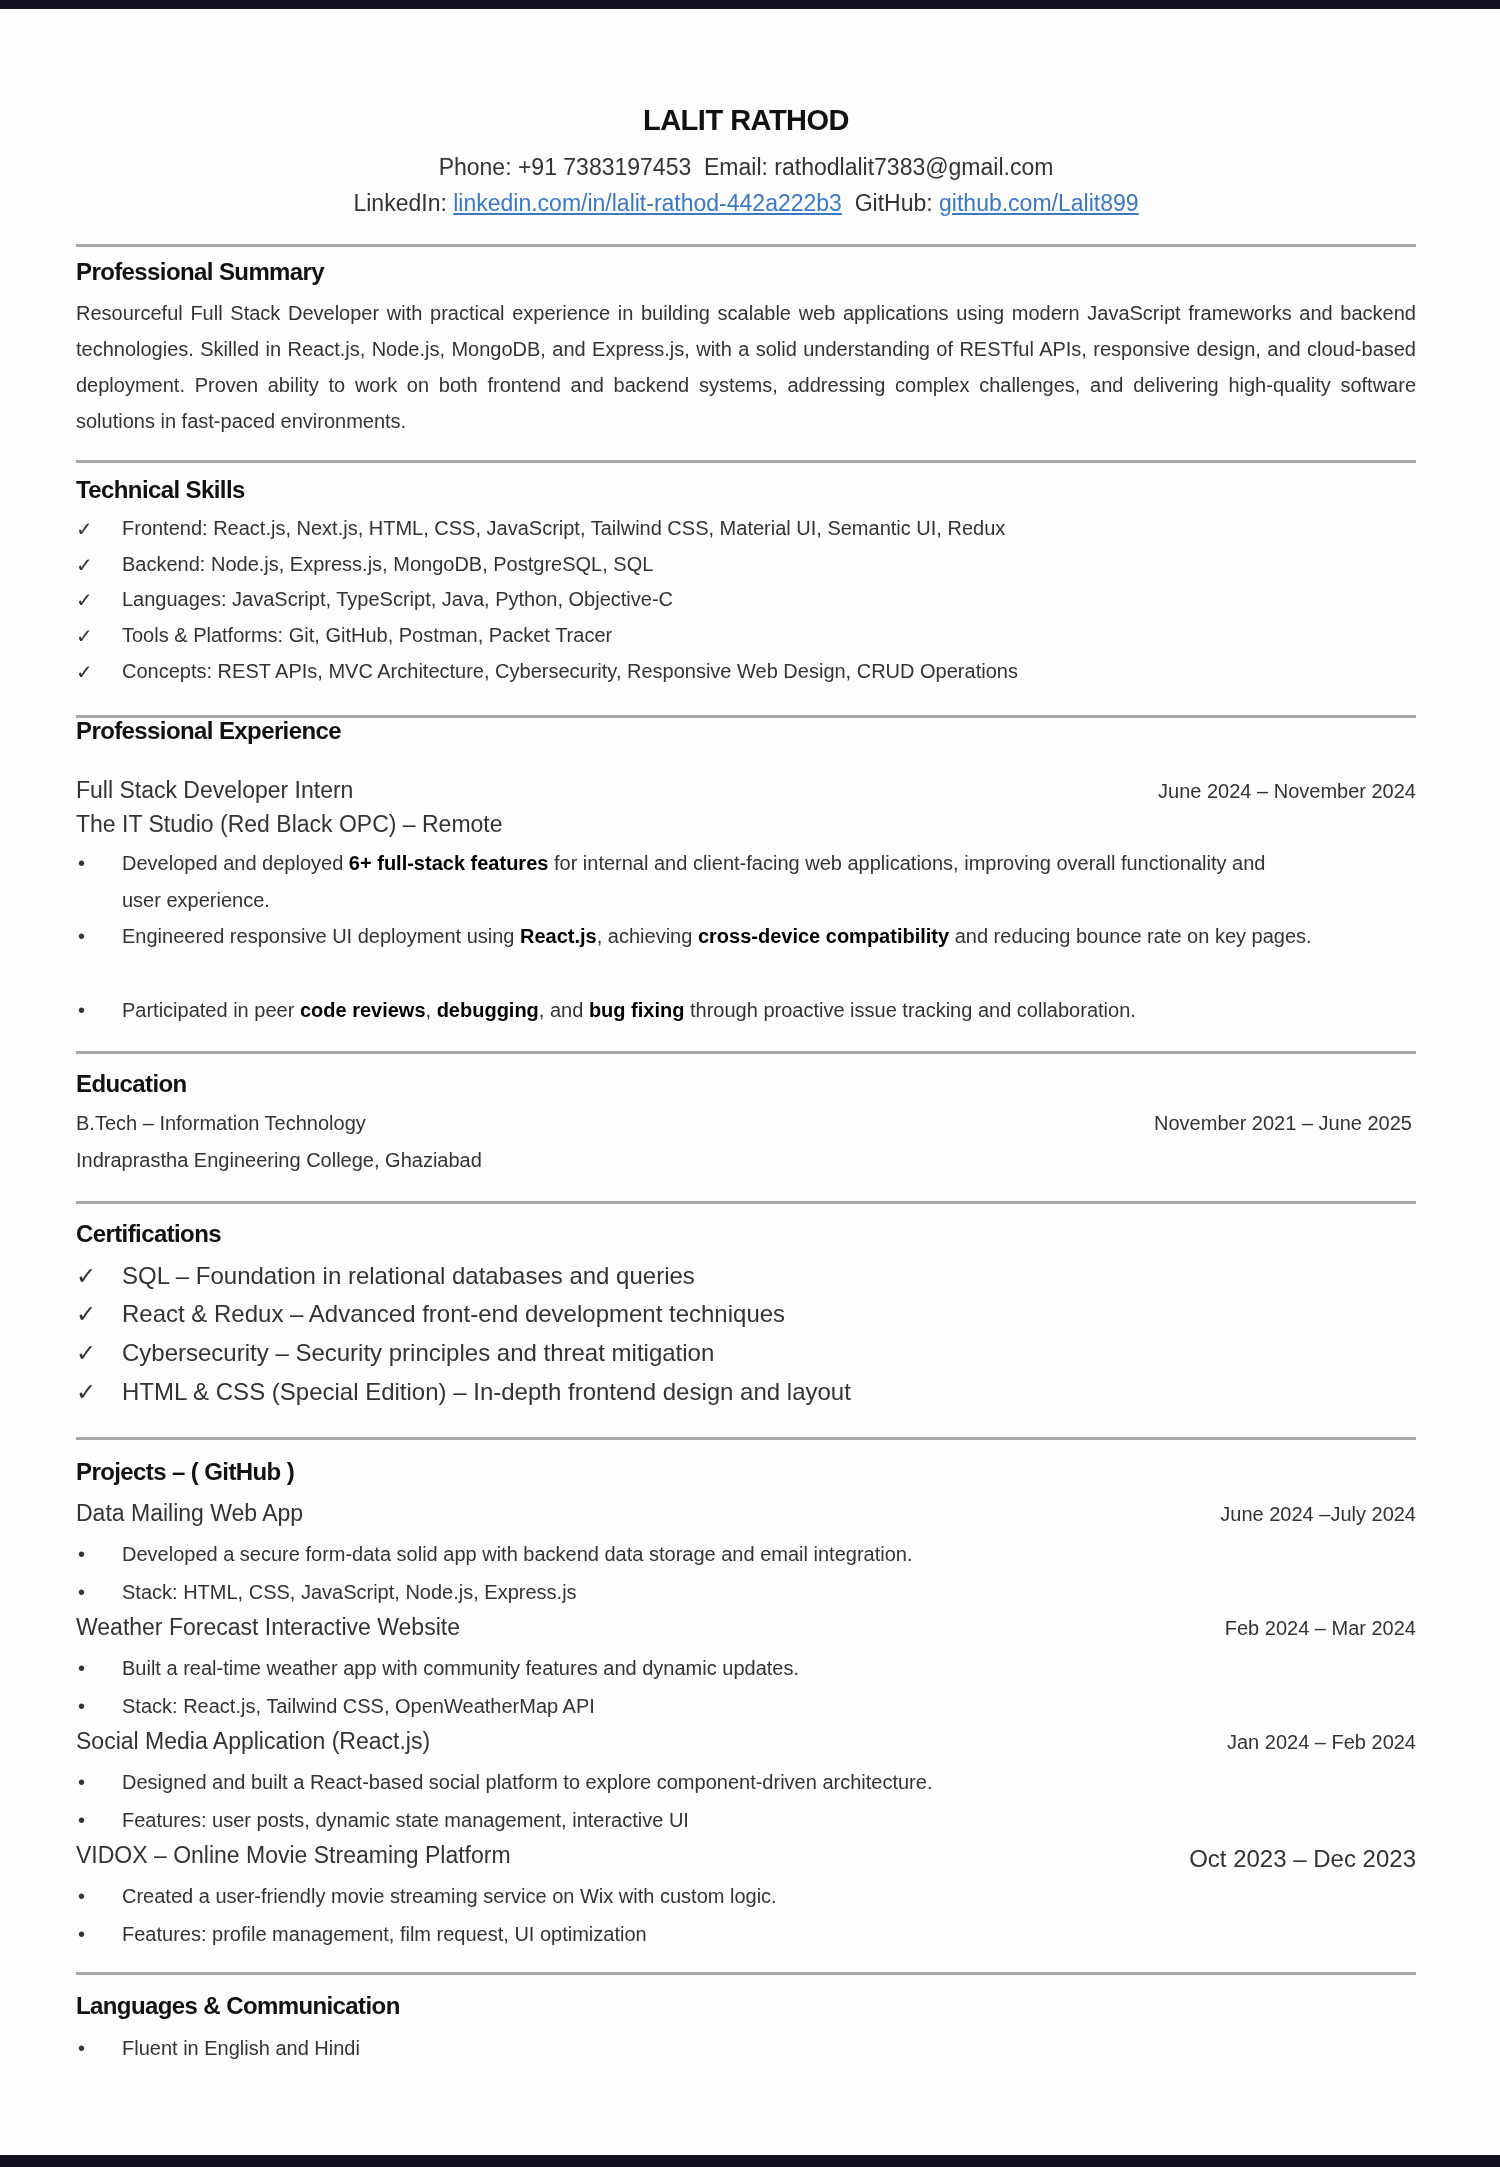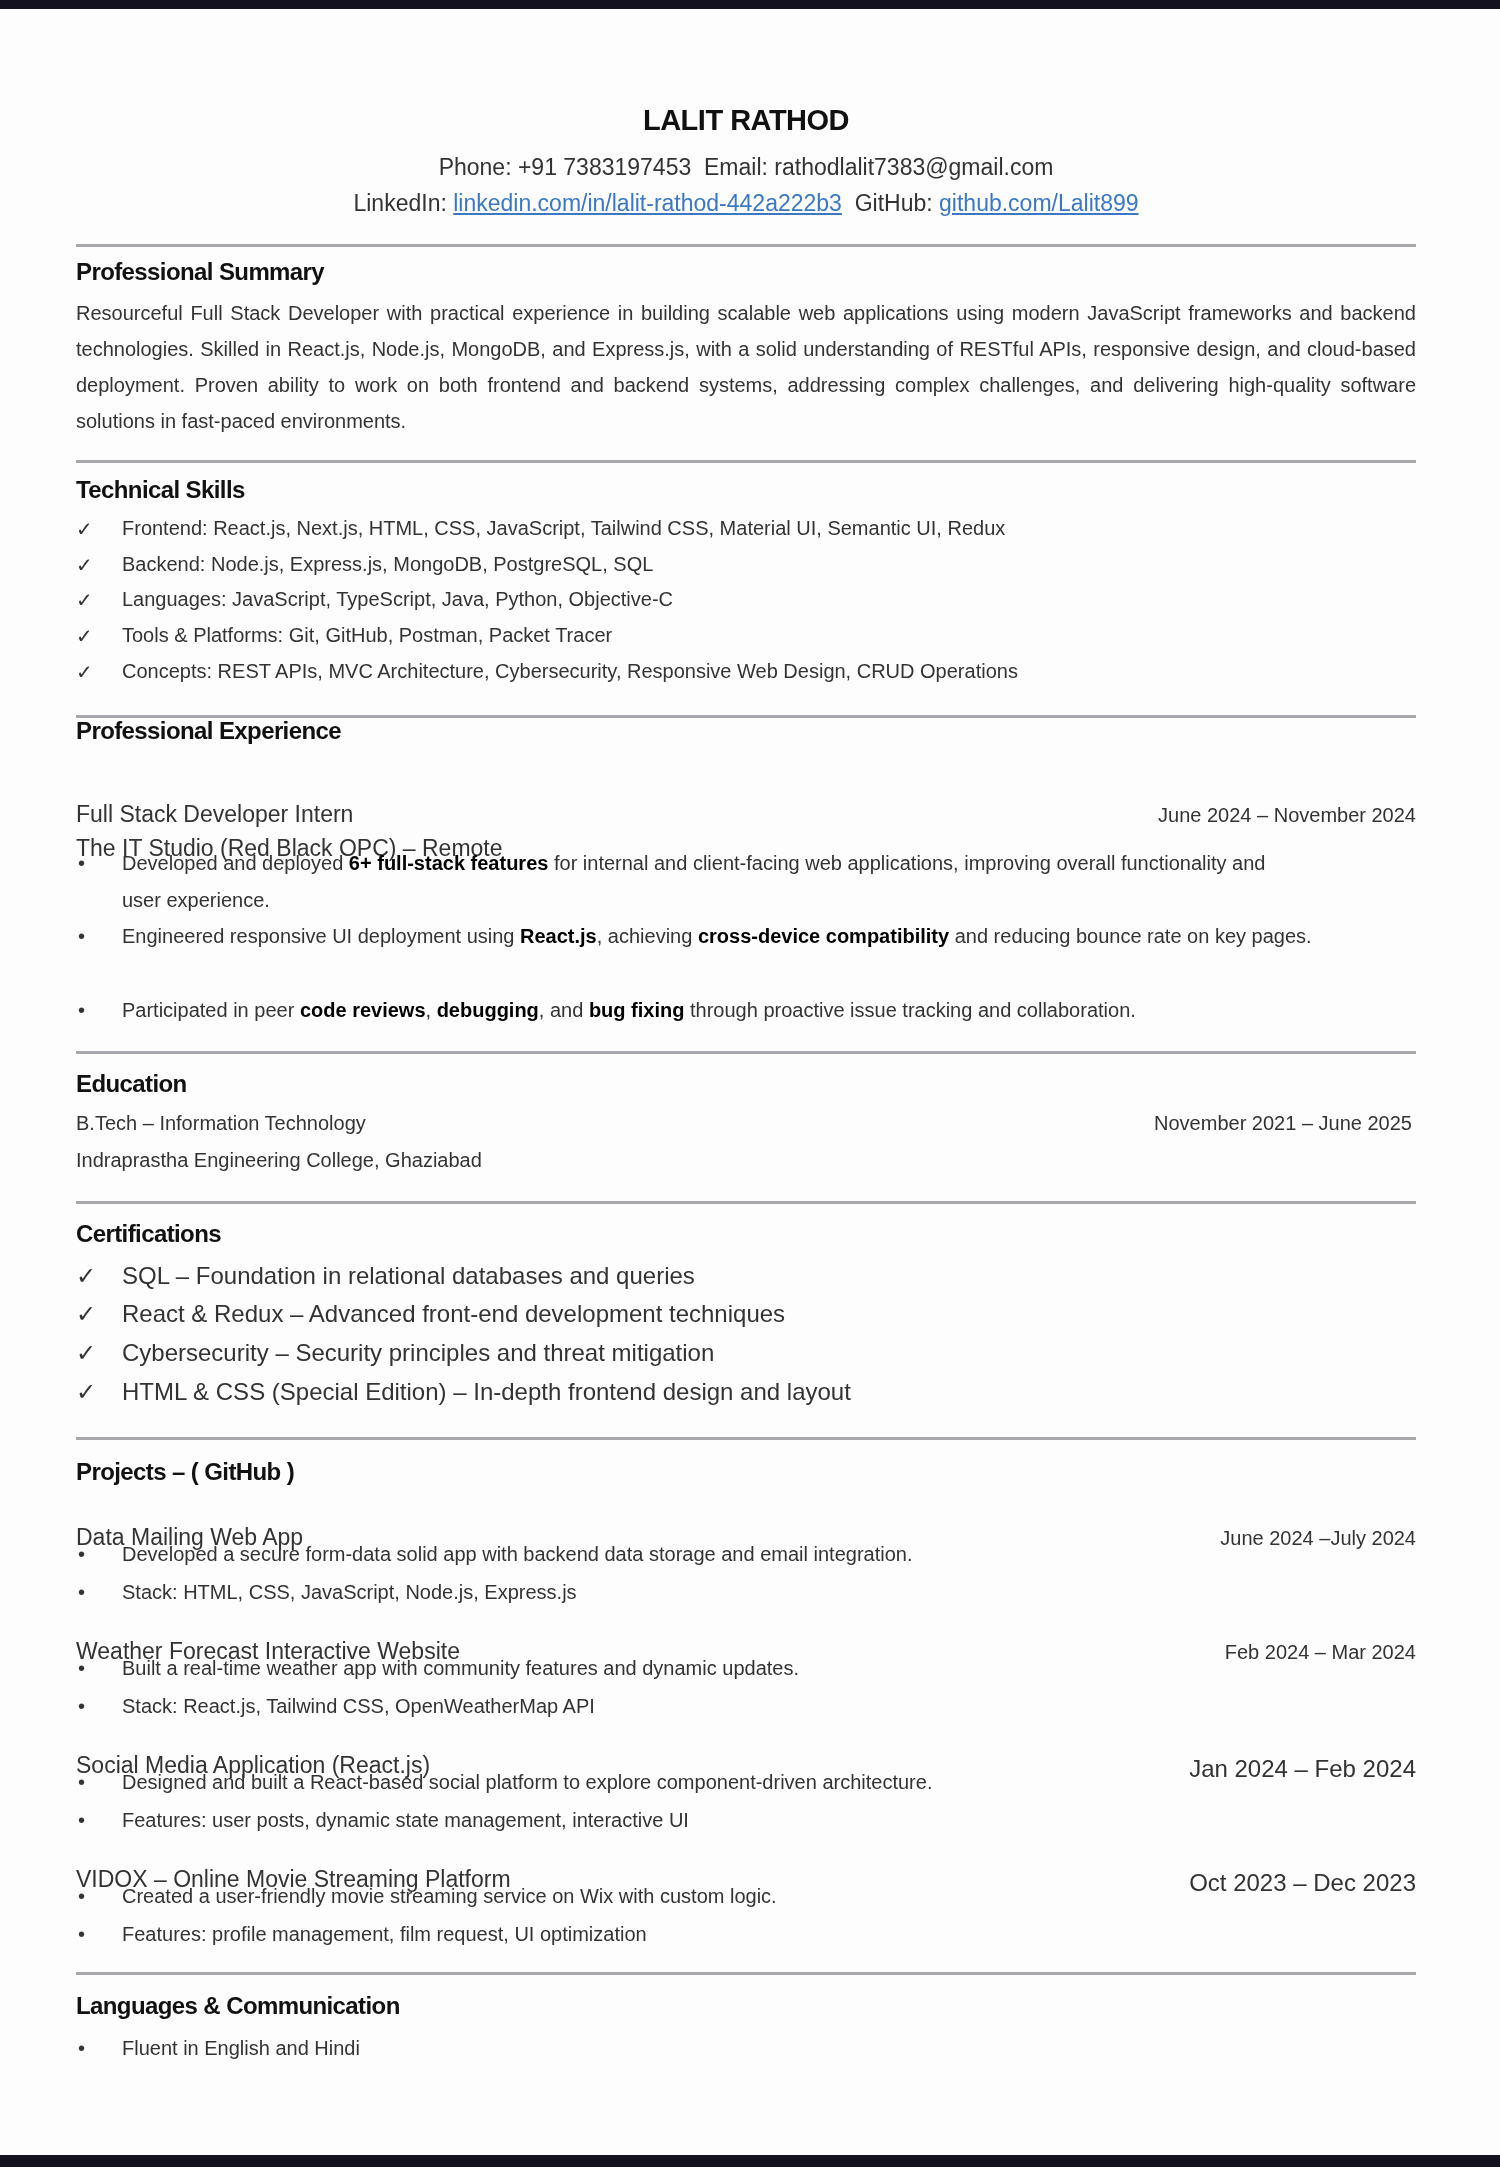--- a/index.html
+++ b/index.html
@@ -21,21 +21,21 @@
   .contact.l2 { top: 190px; }
   .contact a { color: #3b78c4; text-decoration: underline; }
   .rule { position: absolute; left: 0; width: 1340px; height: 3px; background: #a8a8ac; }
   .sec-title { position: absolute; left: 0; font-size: 24px; font-weight: bold; color: #111; letter-spacing: -0.6px; }
   .para {
     position: absolute; left: 0; width: 1340px; font-size: 20px; line-height: 36px;
     text-align: justify; color: #333;
   }
   .row { position: absolute; left: 0; width: 1340px; font-size: 20px; color: #333; white-space: nowrap; }
   .row .right { position: absolute; right: 0; top: 0; }
-  .row.big { font-size: 23px; margin-top: 24px; }
+  .row.big { font-size: 23px; }
   .chk-row { position: absolute; left: 0; font-size: 20px; color: #333; white-space: nowrap; }
   .chk-row .chk { position: absolute; left: 0; top: 0; }
   .chk-row .txt { position: absolute; left: 46px; top: 0; }
   .chk-row.big { font-size: 24px; }
   .bul-row { position: absolute; left: 0; width: 1340px; font-size: 20px; color: #333; line-height: 37px; }
   .bul-row .dot { position: absolute; left: 2px; top: 0; font-size: 20px; }
   .bul-row .txt { margin-left: 46px; display: block; }
   b { color: #000000; }
 </style>
 </head>
@@ -153,21 +153,21 @@
       </div>
       <div class="row big" style="top: 1614px;"><span>Weather Forecast Interactive Website</span><span class="right" style="font-size: 20px; top: 3px;">Feb 2024 – Mar 2024</span></div>
       <div class="bul-row" style="top: 1650px;">
         <span class="dot">•</span>
         <span class="txt">Built a real-time weather app with community features and dynamic updates.</span>
       </div>
       <div class="bul-row" style="top: 1688px;">
         <span class="dot">•</span>
         <span class="txt">Stack: React.js, Tailwind CSS, OpenWeatherMap API</span>
       </div>
-      <div class="row big" style="top: 1728px;"><span>Social Media Application (React.js)</span><span class="right" style="font-size: 24px; top: 3px;">Jan 2024 – Feb 2024</span></div>
+      <div class="row big" style="top: 1728px;"><span>Social Media Application (React.js)</span><span class="right" style="font-size: 20px; top: 3px;">Jan 2024 – Feb 2024</span></div>
       <div class="bul-row" style="top: 1764px;">
         <span class="dot">•</span>
         <span class="txt">Designed and built a React-based social platform to explore component-driven architecture.</span>
       </div>
       <div class="bul-row" style="top: 1802px;">
         <span class="dot">•</span>
         <span class="txt">Features: user posts, dynamic state management, interactive UI</span>
       </div>
       <div class="row big" style="top: 1842px;"><span>VIDOX – Online Movie Streaming Platform</span><span class="right" style="font-size: 24px; top: 3px;">Oct 2023 – Dec 2023</span></div>
       <div class="bul-row" style="top: 1878px;">

